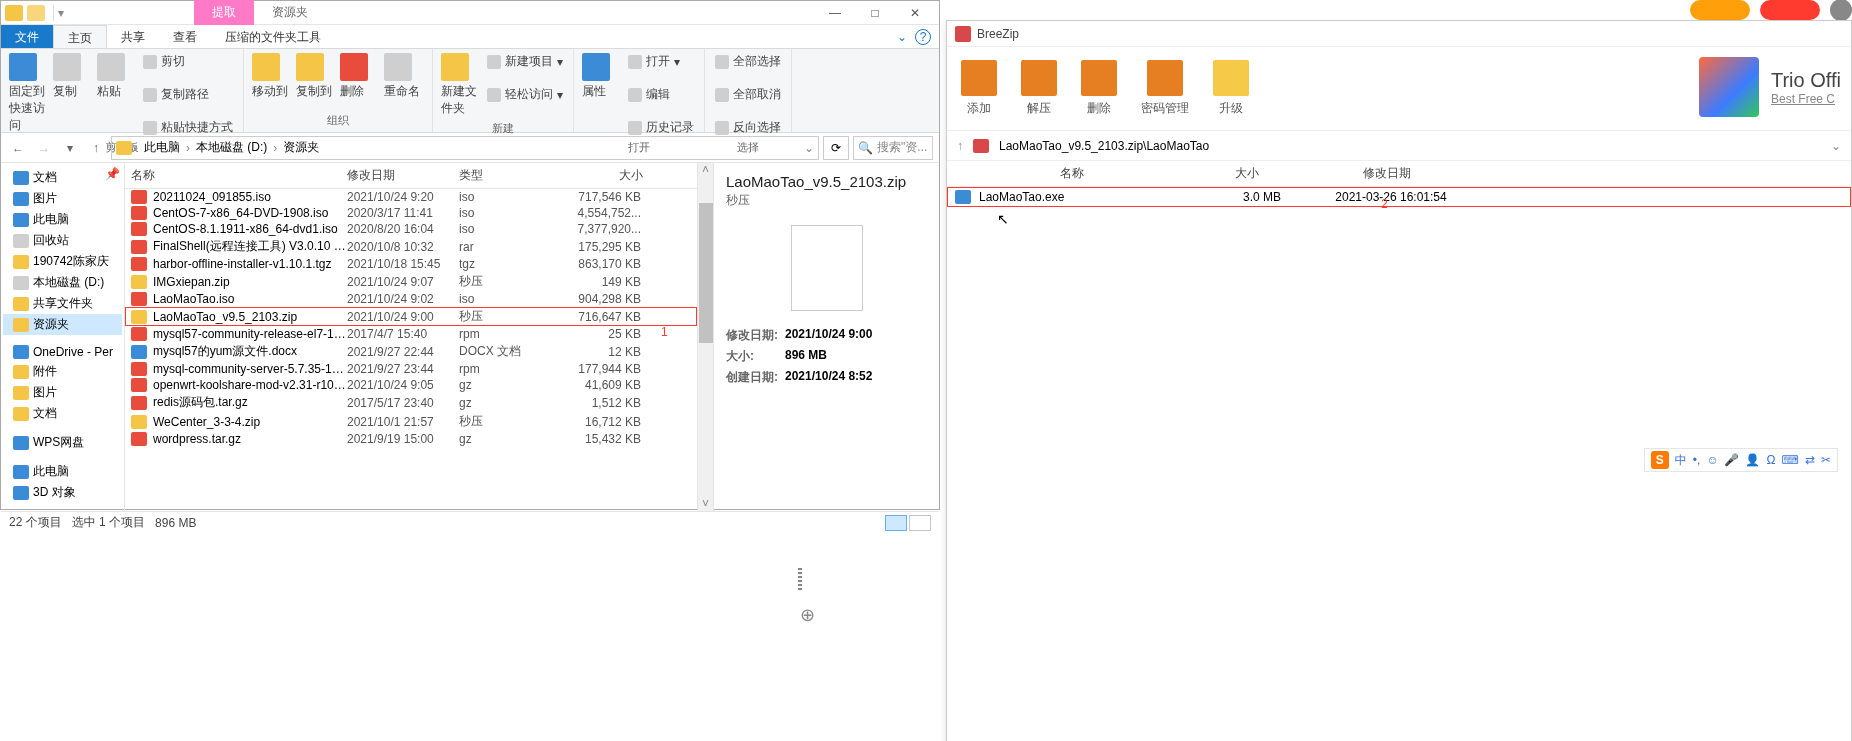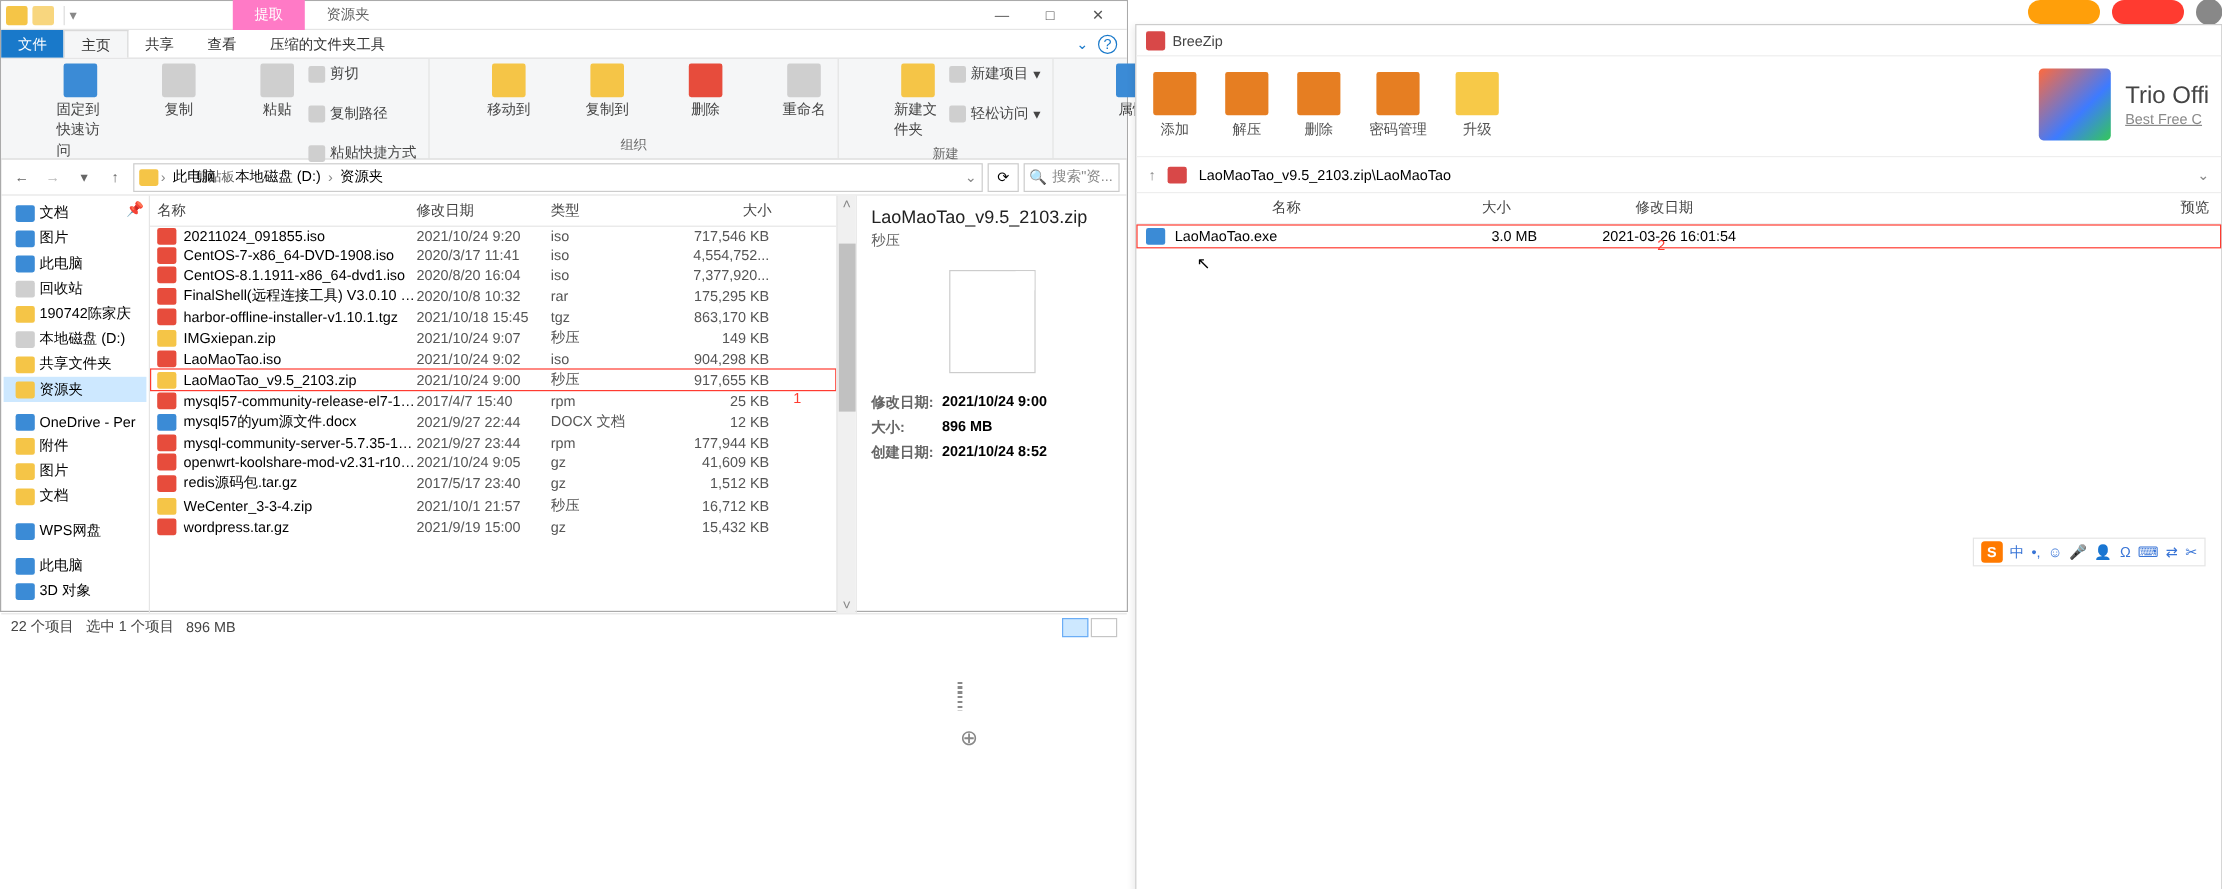--- a/index.html
+++ b/index.html
@@ -23,21 +23,21 @@
 .ribbon-tabs .tab { padding: 4px 14px; color: #333; }
 .ribbon-tabs .tab.active { background: #f5f6f7; border: 1px solid #dadada; border-bottom: none; }
 .ribbon-tabs .help { margin-left: auto; display: flex; align-items: center; gap: 8px; padding-right: 8px; color: #1979ca; }
 .ribbon-tabs .help .q { border: 1px solid #1979ca; border-radius: 50%; width: 16px; height: 16px; display: flex; align-items: center; justify-content: center; }
 
 
 .ribbon { height: 84px; background: #f5f6f7; display: flex; border-bottom: 1px solid #dadada; }
 .rgroup { display: flex; flex-direction: column; align-items: center; padding: 2px 6px; border-right: 1px solid #e3e3e3; }
 .rgroup .items { display: flex; align-items: flex-start; flex: 1; }
 .rgroup .glabel { font-size: 11px; color: #666; padding: 2px 0; }
-.rbtn-big { display: flex; flex-direction: column; align-items: center; width: 44px; padding: 2px; color: #444; margin-left: 38px; }
+.rbtn-big { display: flex; flex-direction: column; align-items: flex-start; width: 44px; padding: 2px; color: #444; }
 .rbtn-big .ico { width: 28px; height: 28px; margin-bottom: 2px; }
 .rbtn-small-col { display: flex; flex-direction: column; gap: 16px; padding: 2px 4px; }
 .rbtn-small { display: flex; align-items: center; gap: 4px; color: #444; white-space: nowrap; }
 .rbtn-small .ico { width: 14px; height: 14px; }
 .ico { display: inline-block; background: #cfcfcf; border-radius: 2px; }
 .ico.blue { background: #3b8bd6; }
 .ico.red { background: #e74c3c; }
 .ico.orange { background: #e67e22; }
 .ico.yellow { background: #f5c547; }
 
@@ -432,21 +432,21 @@
     <span class="c-name">LaoMaoTao.iso</span>
     <span class="c-date">2021/10/24 9:02</span>
     <span class="c-type">iso</span>
     <span class="c-size">904,298 KB</span>
             </div>
             <div class="row selected">
               <span class="ico yellow"></span>
     <span class="c-name">LaoMaoTao_v9.5_2103.zip</span>
     <span class="c-date">2021/10/24 9:00</span>
     <span class="c-type">秒压</span>
-    <span class="c-size">917,655 KB</span>
+    <span class="c-size">716,647 KB</span>
             </div>
             <div class="row">
               <span class="ico red"></span>
     <span class="c-name">mysql57-community-release-el7-10.n...</span>
     <span class="c-date">2017/4/7 15:40</span>
     <span class="c-type">rpm</span>
     <span class="c-size">25 KB</span>
             </div>
             <div class="row">
               <span class="ico blue"></span>
@@ -572,21 +572,20 @@
   <div class="bz-path">
     <span class="up">↑</span>
     <span class="pico"></span>
     <span>LaoMaoTao_v9.5_2103.zip\LaoMaoTao</span>
     <span class="drop">⌄</span>
   </div>
   <div class="bz-cols">
     <div class="c-name">名称</div>
     <div class="c-size">大小</div>
     <div class="c-date">修改日期</div>
-    <div class="c-prev">预览</div>
   </div>
   <div class="bz-rows" id="bz-rows">
       <div class="row sel">
         <span class="ico blue"></span>
     <span class="c-name">LaoMaoTao.exe</span>
     <span class="c-size">3.0 MB</span>
     <span class="c-date">2021-03-26 16:01:54</span>
       </div>
     </div>
   <div class="bz-callout-2">2</div>

